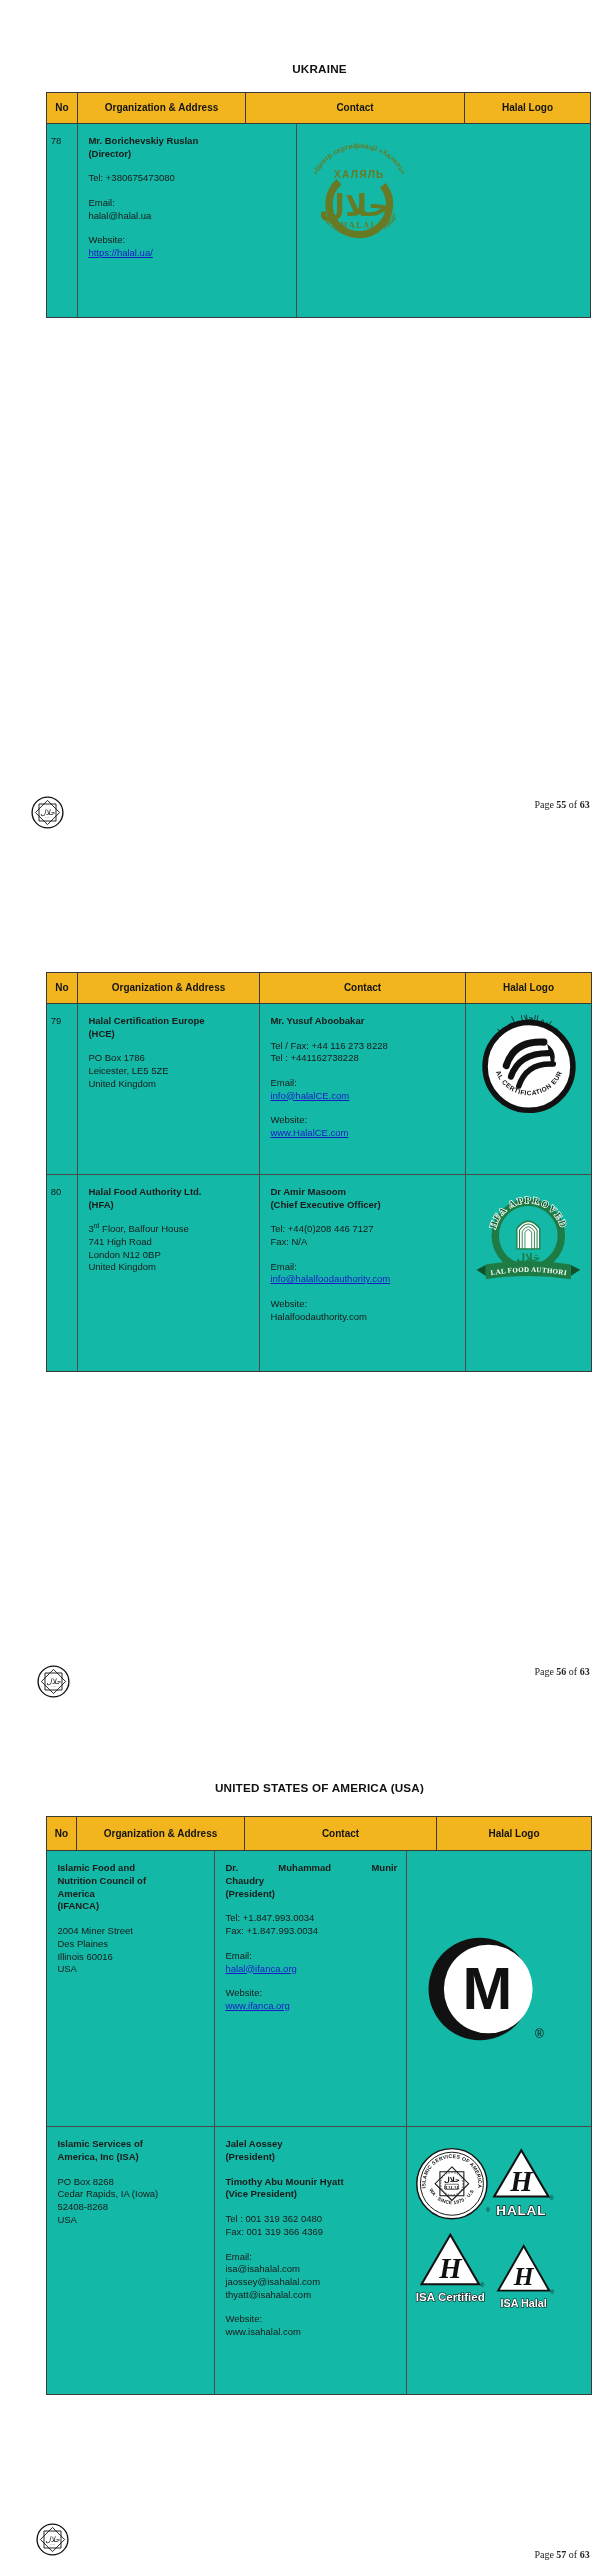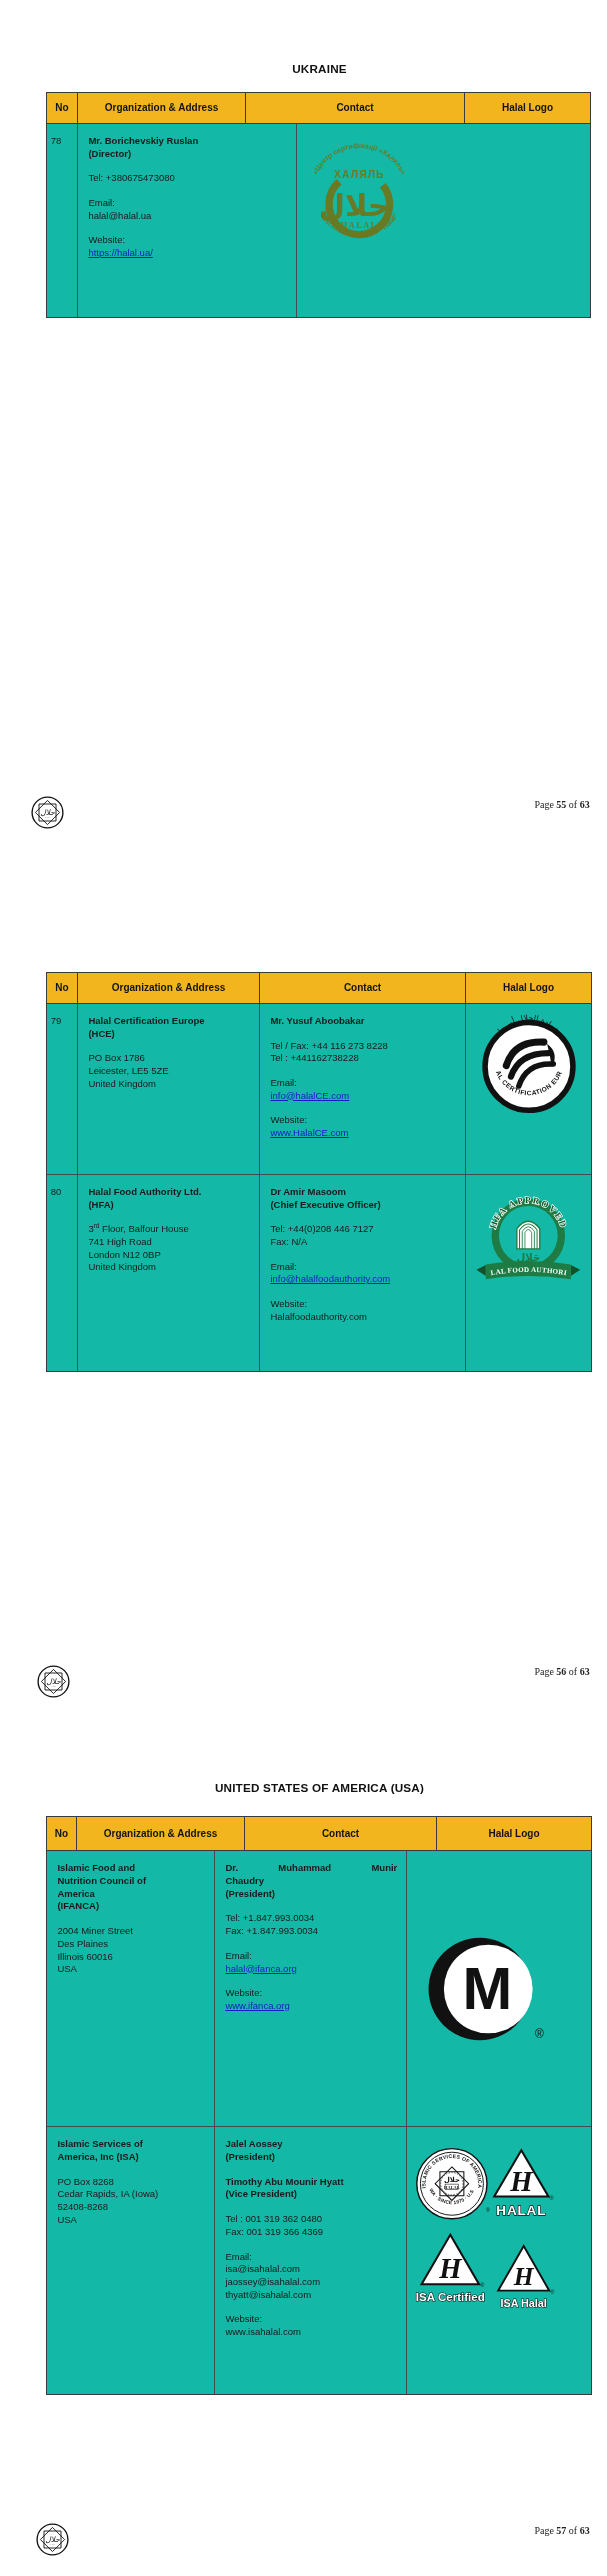--- a/index.html
+++ b/index.html
@@ -357,17 +357,17 @@
 
   <div class="footer-logo" style="left:35px;top:805px">
     <svg width="35" height="35" viewBox="0 0 42 42">
       <circle cx="21" cy="21" r="18.5" fill="#fff" stroke="#111" stroke-width="1.6"></circle>
       <path d="M21,6.5 L35.5,21 L21,35.5 L6.5,21 Z" fill="none" stroke="#111" stroke-width="1.1"></path>
       <path d="M10.8,10.8 H31.2 V31.2 H10.8 Z" fill="none" stroke="#111" stroke-width="1.1"></path>
       <text x="21" y="23.5" text-anchor="middle" font-size="9" font-style="italic" fill="#111" class="ar">حلال</text>
       <text x="21" y="29" text-anchor="middle" font-size="4" fill="#111">····</text>
     </svg>
   </div>
-  <div class="page-num" style="top:808px">
+  <div class="page-num" style="top:832px">
     <span>Page</span> <b>57</b> <span>of</span> <b>63</b>
   </div>
 </section>
 
 
 </body></html>

